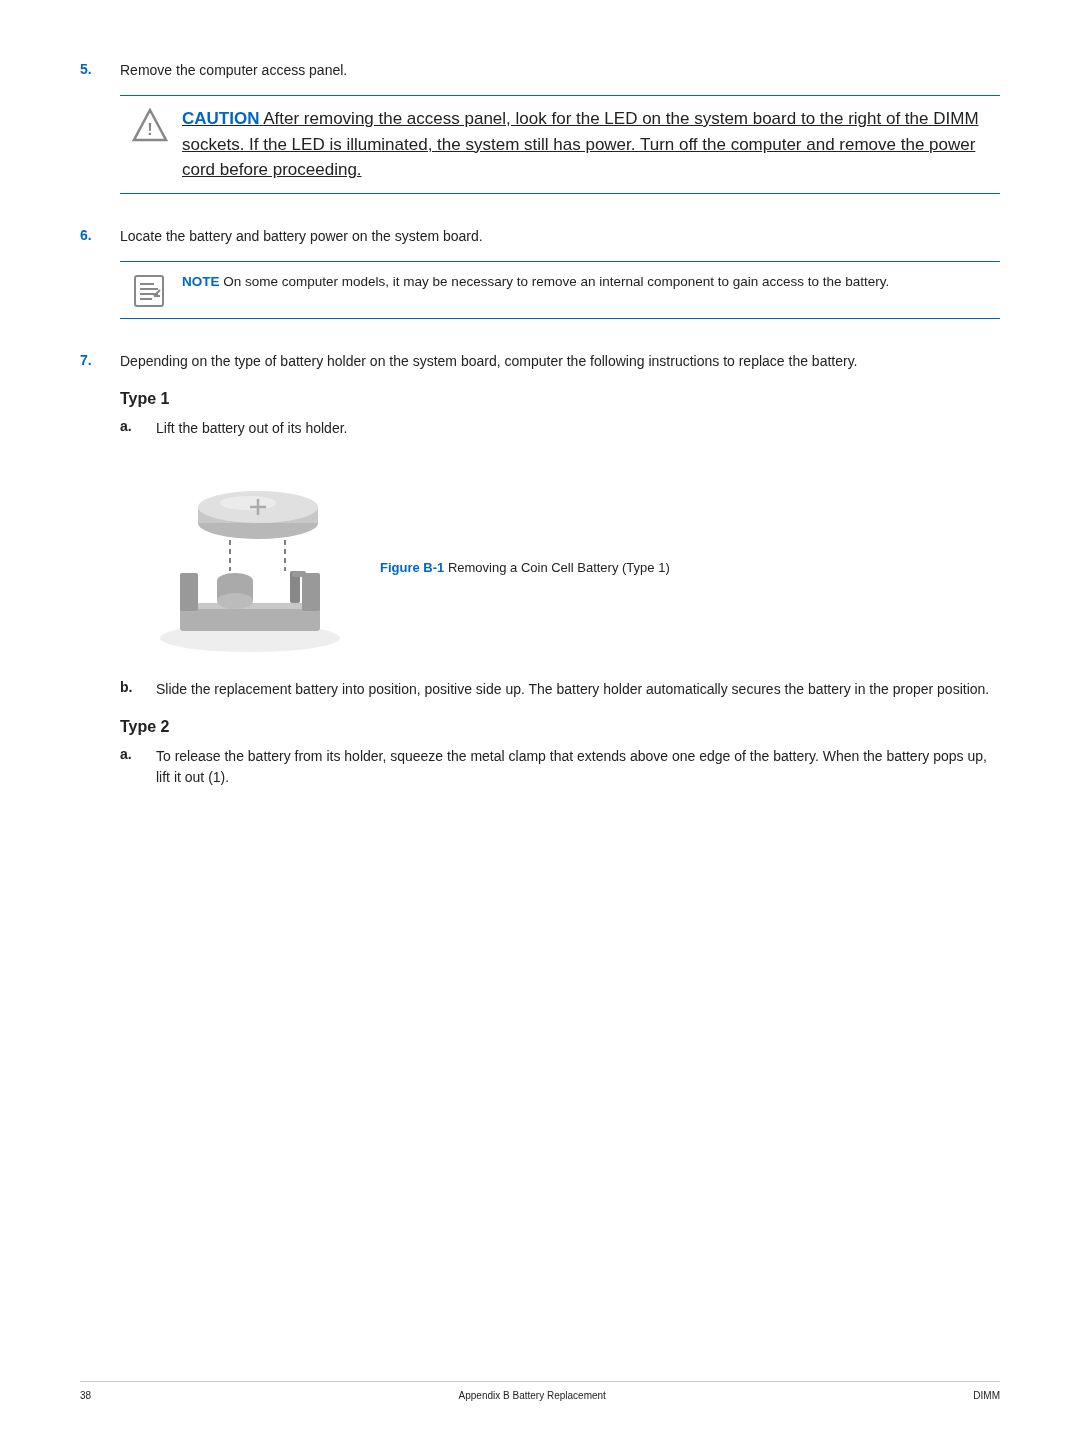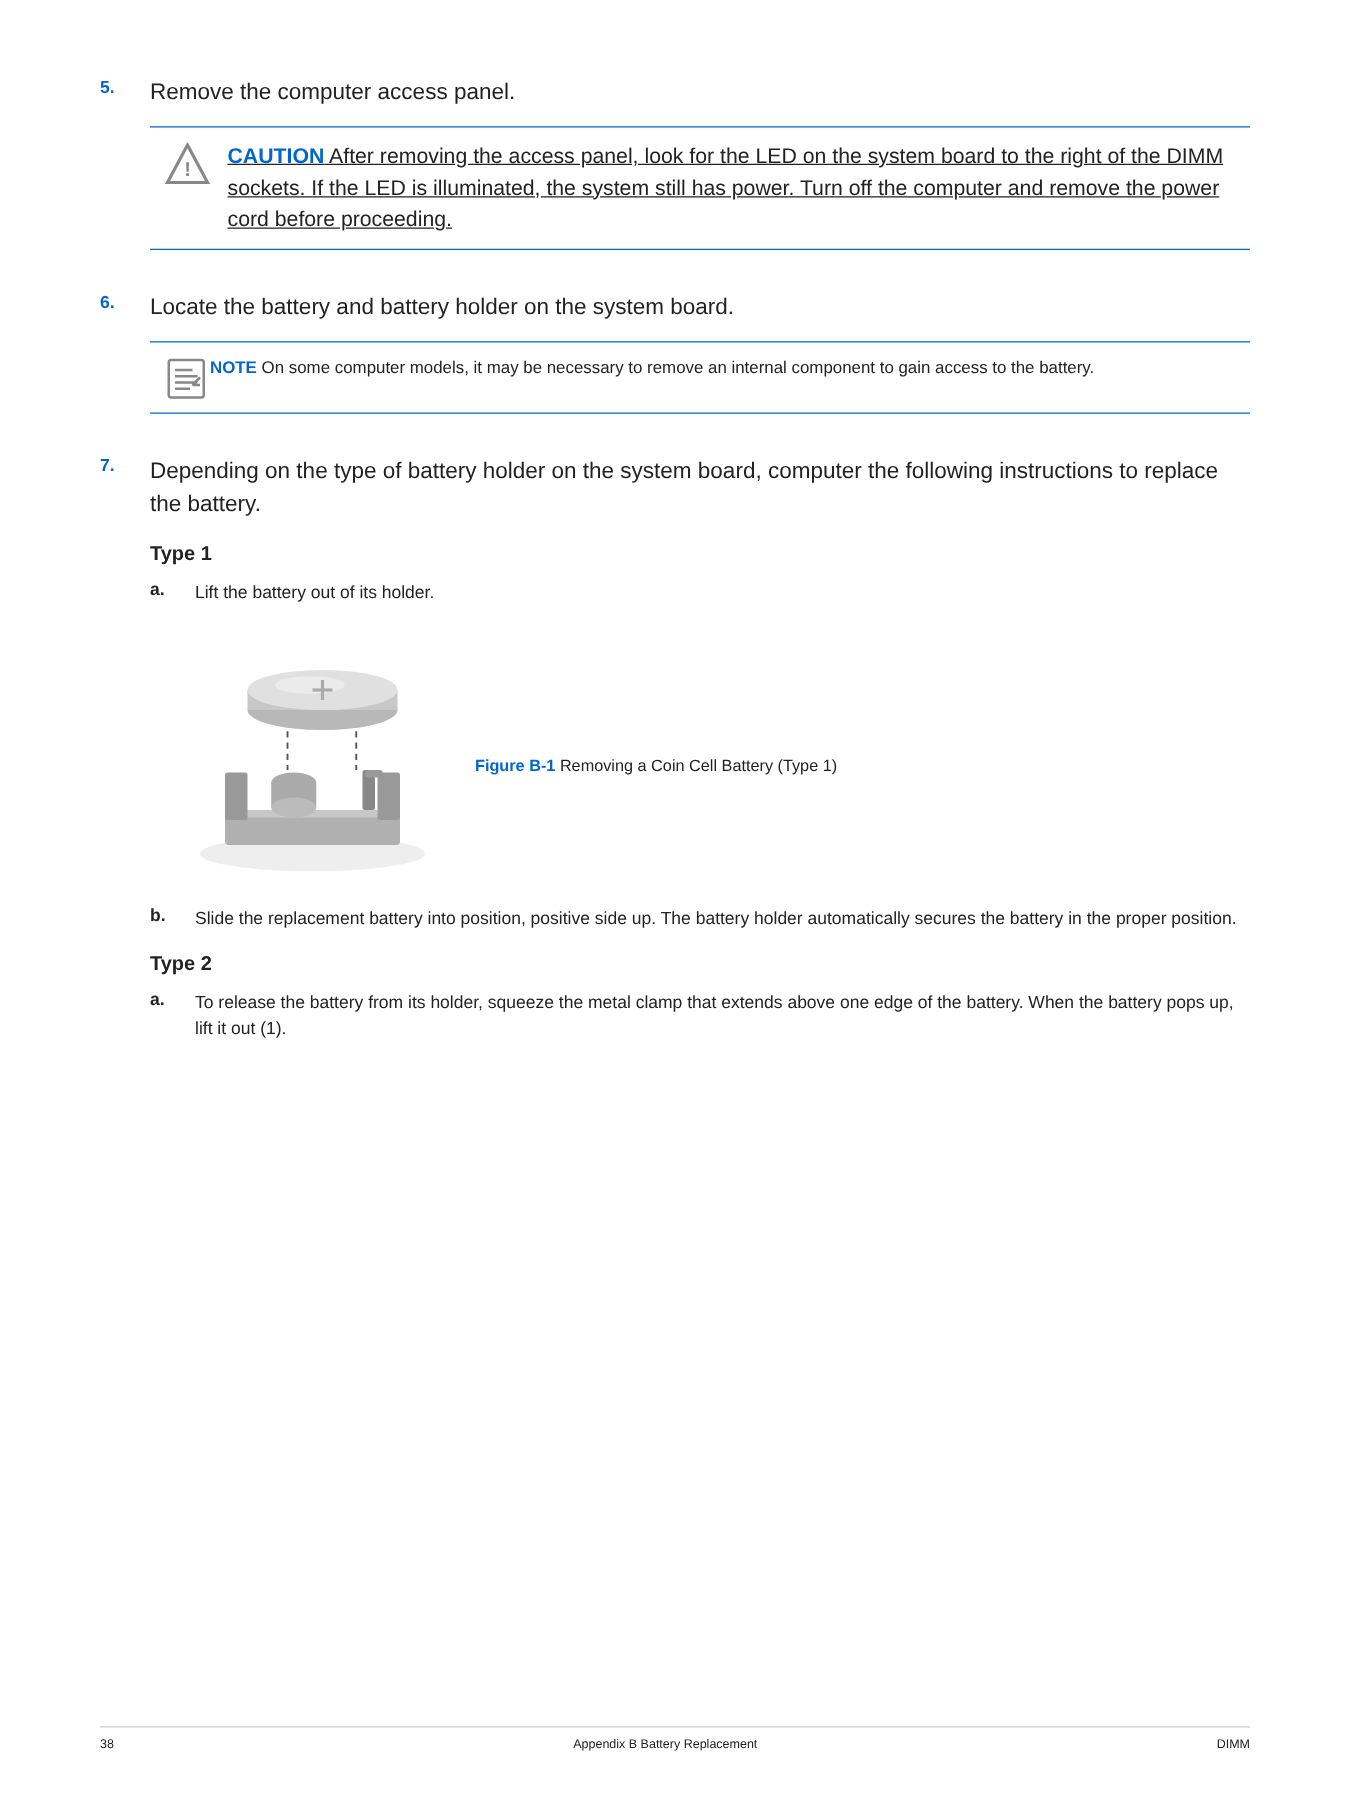--- a/index.html
+++ b/index.html
@@ -28,21 +28,21 @@
       font-weight: bold;
       min-width: 40px;
       font-size: 14px;
       padding-top: 1px;
     }
     .step-content {
       flex: 1;
     }
     .step-text {
       line-height: 1.5;
-      font-size: 18px;
+      font-size: 14px;
     }
     .caution-box {
       border-top: 1px solid #0066cc;
       border-bottom: 1px solid #0066cc;
       margin: 14px 0 14px 0;
       padding: 10px 12px;
       display: flex;
       align-items: flex-start;
       gap: 14px;
     }
@@ -63,20 +63,21 @@
       color: #0066cc;
       font-weight: bold;
     }
     .note-box {
       border-top: 1px solid #0066cc;
       border-bottom: 1px solid #0066cc;
       margin: 14px 0 14px 0;
       padding: 10px 12px;
       display: flex;
       align-items: flex-start;
+      gap: 14px;
     }
     .note-icon {
       min-width: 36px;
       font-size: 22px;
       color: #555;
       display: flex;
       align-items: flex-start;
       justify-content: center;
       padding-top: 2px;
     }
@@ -164,21 +165,21 @@
           <span class="caution-label">CAUTION</span>
           <span>After removing the access panel, look for the LED on the system board to the right of the DIMM sockets. If the LED is illuminated, the system still has power. Turn off the computer and remove the power cord before proceeding.</span>
         </div>
       </div>
     </div>
   </div>
 
   <div class="step">
     <div class="step-number">6.</div>
     <div class="step-content">
-      <div class="step-text">Locate the battery and battery holder on the system board.</div>
+      <div class="step-text">Locate the battery and battery power on the system board.</div>
 
       <div class="note-box">
         <div class="note-icon">
           <svg width="36" height="34" viewBox="0 0 36 34">
             <rect x="3" y="2" width="28" height="30" rx="2" fill="none" stroke="#888" stroke-width="2"></rect>
             <line x1="8" y1="10" x2="22" y2="10" stroke="#888" stroke-width="2"></line>
             <line x1="8" y1="15" x2="26" y2="15" stroke="#888" stroke-width="2"></line>
             <line x1="8" y1="20" x2="26" y2="20" stroke="#888" stroke-width="2"></line>
             <line x1="8" y1="25" x2="20" y2="25" stroke="#888" stroke-width="2"></line>
             <line x1="22" y1="22" x2="28" y2="16" stroke="#888" stroke-width="2"></line>

